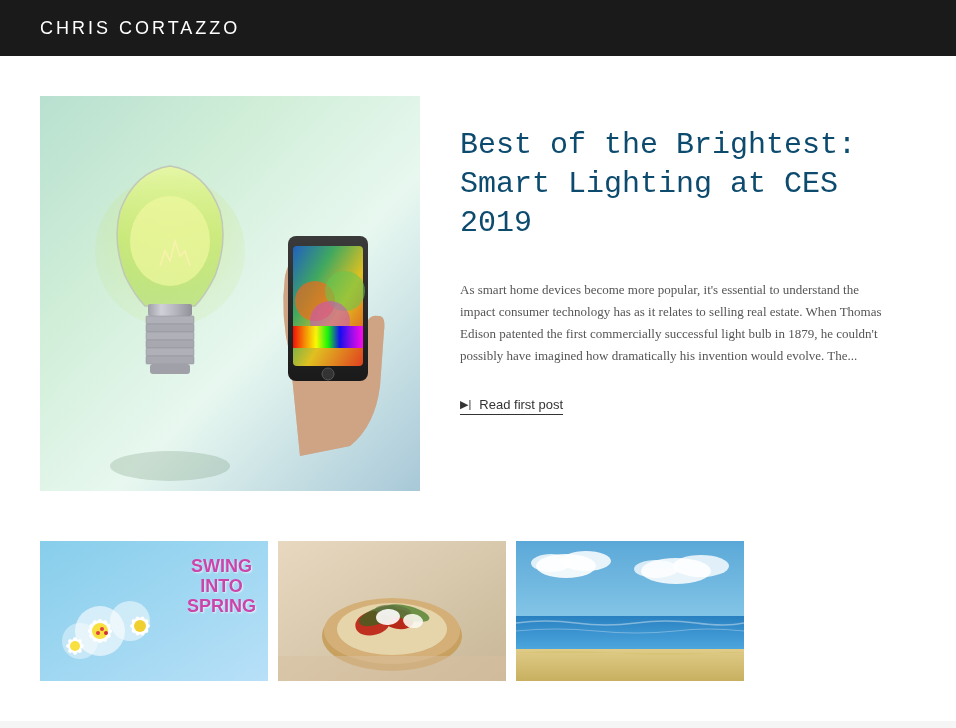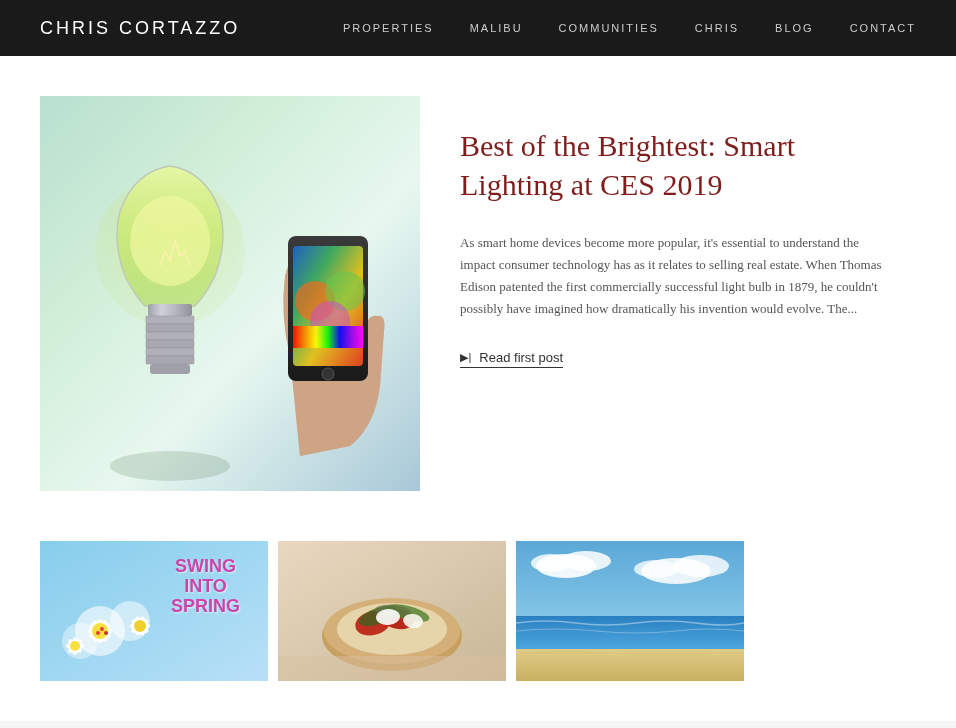--- a/index.html
+++ b/index.html
@@ -65,26 +65,26 @@
       justify-content: center;
       position: relative;
       background: linear-gradient(160deg, #b5dfd0 0%, #d0eee0 30%, #e8f8f0 55%, #c0d8e8 80%, #a0c0d8 100%);
     }
 
     .featured-text {
       flex: 1;
       padding-top: 30px;
     }
     .post-title {
-      font-family: Liberation Serif, serif;
+      font-family: Liberation Mono, monospace;
       font-size: 30px;
       font-weight: 300;
-      color: #7f1d1d;
+      color: #0c4a6e;
       line-height: 1.3;
-      margin-bottom: 28px;
+      margin-bottom: 36px;
     }
     .post-excerpt {
       font-family: Liberation Serif, serif;
       font-size: 13px;
       color: #555555;
       line-height: 1.7;
       margin-bottom: 30px;
     }
     .read-more {
       display: flex;
@@ -122,21 +122,21 @@
     .thumb-1 {
       background: linear-gradient(135deg, #87CEEB 0%, #98D8F0 40%, #b0e0f8 60%, #ddeeff 100%);
       display: flex;
       align-items: center;
       justify-content: center;
       position: relative;
     }
     .swing-text {
       position: absolute;
       top: 16px;
-      right: 28px;
+      right: 12px;
       text-align: center;
       font-family: 'Arial', sans-serif;
       font-size: 18px;
       font-weight: bold;
       color: #cc44aa;
       line-height: 1.1;
       text-shadow: 1px 1px 2px rgba(255,255,255,0.7);
     }
 
     
@@ -147,28 +147,20 @@
     
     .thumb-3 {
       background: linear-gradient(to bottom, #87CEEB 0%, #b0d8f0 40%, #e8d8a0 70%, #d4c080 100%);
     }
   </style>
 </head>
 <body>
 
 <nav>
   <div class="nav-logo">CHRIS CORTAZZO</div>
-  <div class="nav-links">
-    <a class="nav-link">PROPERTIES</a>
-    <a class="nav-link">MALIBU</a>
-    <a class="nav-link">COMMUNITIES</a>
-    <a class="nav-link">CHRIS</a>
-    <a class="nav-link">BLOG</a>
-    <a class="nav-link">CONTACT</a>
-  </div>
 </nav>
 
 <div class="main-content">
 
   <div class="featured-post">
 
     <div class="featured-image">
       <div class="featured-image-inner">
 
         <svg width="380" height="395" viewBox="0 0 380 395">

